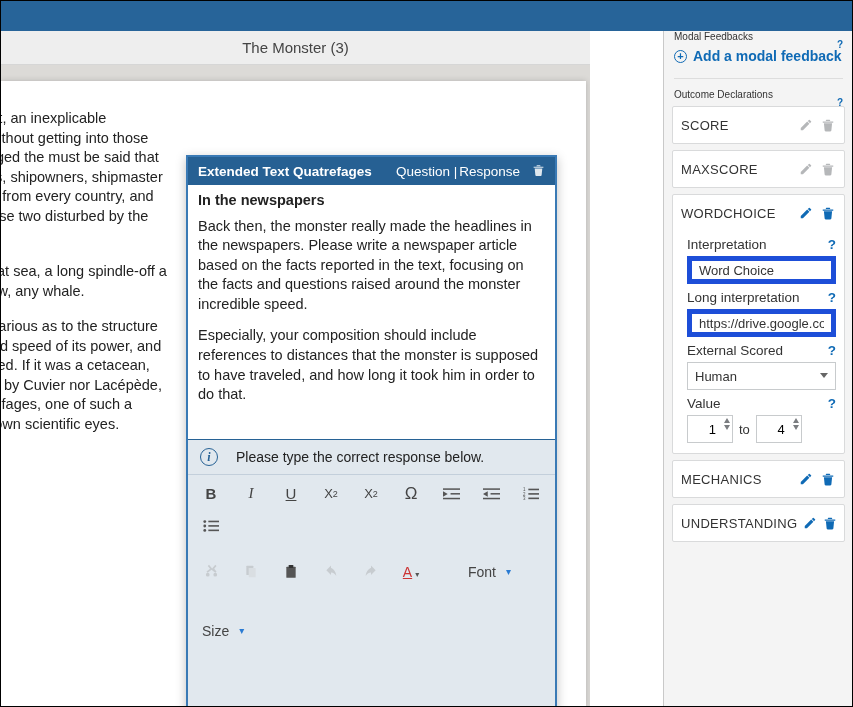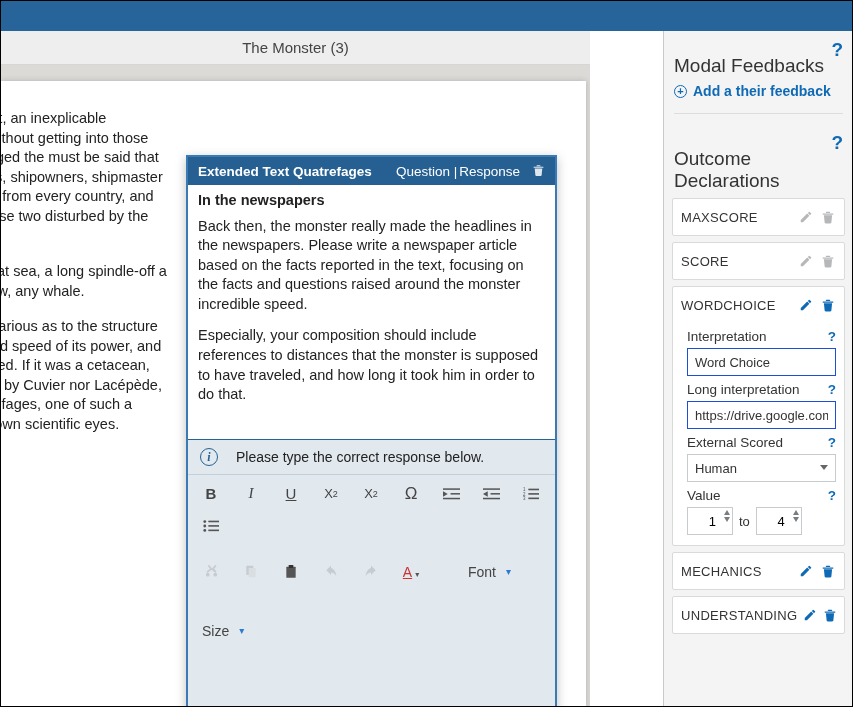--- a/index.html
+++ b/index.html
@@ -42,21 +42,21 @@
   .dd-caret { color: #2a7bd3; font-size: 10px; }
 
   .editor-area { height: 218px; background: #e1e8ee; }
 
   
   .right-panel { position: absolute; left: 662px; top: 0; width: 190px; height: 706px; background: #f4f4f4; border-left: 1px solid #c9c9c9; overflow: hidden; }
 
   .rp-header { height: 30px; background: #276295; color: #fff; display: flex; align-items: center; padding: 0 10px; gap: 10px; font-weight: 600; font-size: 14px; }
   .rp-header svg { flex-shrink: 0; }
 
-  .rp-section-title { padding: 24px 10px 6px 10px; font-size: 19px; color: #333; position: relative; }
+  .rp-section-title { padding: 0 10px 6px 10px; font-size: 10px; color: #333; position: relative; }
   .rp-section-title .help { position: absolute; right: 10px; top: 8px; color: #0f6ab5; font-weight: 700; cursor: pointer; }
 
   .rp-none { padding: 0 10px 10px 10px; font-style: italic; color: #555; font-size: 13.5px; }
 
   .rp-addlink { padding: 0 10px 14px 10px; color: #0f6ab5; font-weight: 600; font-size: 14px; display: flex; align-items: center; gap: 6px; cursor: pointer; }
   .rp-addlink .plus { width: 13px; height: 13px; border: 1.5px solid #0f6ab5; border-radius: 50%; display: inline-flex; align-items: center; justify-content: center; font-size: 11px; line-height: 1; }
 
   .rp-hr { margin: 0 10px 10px 10px; border: none; border-top: 1px solid #ddd; }
 
   .outcome-card { margin: 0 8px 6px 8px; background: #fff; border: 1px solid #d9dadb; border-radius: 2px; }
@@ -65,21 +65,21 @@
   .oc-head .act { width: 16px; height: 16px; display: inline-flex; align-items: center; justify-content: center; margin-left: 6px; cursor: pointer; }
   .oc-head .act.blue svg path, .oc-head .act.blue svg { fill: #0f6ab5; }
   .oc-head .act.gray svg path, .oc-head .act.gray svg { fill: #b5b7b9; }
   .oc-head.inactive .act svg { fill: #c6c8ca; }
 
   .oc-body { padding: 0 8px 10px 8px; margin-left: 6px; }
 
   .field-label { font-size: 13.5px; color: #333; margin-top: 6px; margin-bottom: 4px; position: relative; }
   .field-label .help { position: absolute; right: 0; top: 0; color: #0f6ab5; font-weight: 700; cursor: pointer; }
 
-  .txt-input { width: 100%; height: 28px; border: 1px solid #1d4ed8; padding: 0 7px; font-size: 13px; color: #333; background: #fff; }
+  .txt-input { width: 100%; height: 28px; border: 5px solid #1d4ed8; padding: 0 7px; font-size: 13px; color: #333; background: #fff; }
 
   .select-wrap { position: relative; }
   .select-wrap select { width: 100%; height: 28px; border: 1px solid #c8cbcd; padding: 0 7px; font-size: 13px; color: #333; background: #fff; appearance: none; }
   .select-wrap::after { content: ""; position: absolute; right: 8px; top: 11px; width: 0; height: 0; border-left: 4px solid transparent; border-right: 4px solid transparent; border-top: 5px solid #666; pointer-events: none; }
 
   .value-row { display: flex; align-items: center; gap: 6px; margin-top: 4px; }
   .spin { position: relative; width: 46px; }
   .spin input { width: 100%; height: 28px; border: 1px solid #c8cbcd; font-size: 13px; text-align: right; padding: 0 16px 0 6px; }
   .spin .arrows { position: absolute; right: 3px; top: 3px; display: flex; flex-direction: column; gap: 2px; }
   .spin .arrows span { width: 0; height: 0; border-left: 3.5px solid transparent; border-right: 3.5px solid transparent; cursor: pointer; }
@@ -234,49 +234,49 @@
       </svg>
     <span>Style Editor</span>
   </div>
 
   <div class="rp-section-title">
     <span>Modal Feedbacks</span>
     <span class="help">?</span>
   </div>
   <div class="rp-addlink">
     <span class="plus">+</span>
-    <span>Add a their feedback</span>
+    <span>Add a modal feedback</span>
   </div>
 
   <hr class="rp-hr">
 
   <div class="rp-section-title">
     <span>Outcome Declarations</span>
     <span class="help">?</span>
   </div>
 
   <div class="outcome-card">
     <div class="oc-head inactive">
+      <span class="name">SCORE</span>
+      <span class="act gray">
+          <svg class="pencil" viewBox="0 0 24 24">
+            <path d="M3 17.25V21h3.75L17.81 9.94l-3.75-3.75L3 17.25zM20.71 7.04a1 1 0 000-1.41l-2.34-2.34a1 1 0 00-1.41 0l-1.83 1.83 3.75 3.75 1.83-1.83z"></path>
+          </svg>
+        </span>
+      <span class="act gray">
+          <svg class="trashsm" viewBox="0 0 24 24">
+            <path d="M3 6h18v2H3V6zm2 3h14l-1.2 12.2c-.1.9-.9 1.8-1.8 1.8H8c-.9 0-1.7-.9-1.8-1.8L5 9zm4-6h6l1 2H8l1-2z"></path>
+          </svg>
+        </span>
+    </div>
+  </div>
+
+  <div class="outcome-card">
+    <div class="oc-head inactive">
       <span class="name">MAXSCORE</span>
-      <span class="act gray">
-          <svg class="pencil" viewBox="0 0 24 24">
-            <path d="M3 17.25V21h3.75L17.81 9.94l-3.75-3.75L3 17.25zM20.71 7.04a1 1 0 000-1.41l-2.34-2.34a1 1 0 00-1.41 0l-1.83 1.83 3.75 3.75 1.83-1.83z"></path>
-          </svg>
-        </span>
-      <span class="act gray">
-          <svg class="trashsm" viewBox="0 0 24 24">
-            <path d="M3 6h18v2H3V6zm2 3h14l-1.2 12.2c-.1.9-.9 1.8-1.8 1.8H8c-.9 0-1.7-.9-1.8-1.8L5 9zm4-6h6l1 2H8l1-2z"></path>
-          </svg>
-        </span>
-    </div>
-  </div>
-
-  <div class="outcome-card">
-    <div class="oc-head inactive">
-      <span class="name">SCORE</span>
       <span class="act gray">
           <svg class="pencil" viewBox="0 0 24 24">
             <path d="M3 17.25V21h3.75L17.81 9.94l-3.75-3.75L3 17.25zM20.71 7.04a1 1 0 000-1.41l-2.34-2.34a1 1 0 00-1.41 0l-1.83 1.83 3.75 3.75 1.83-1.83z"></path>
           </svg>
         </span>
       <span class="act gray">
           <svg class="trashsm" viewBox="0 0 24 24">
             <path d="M3 6h18v2H3V6zm2 3h14l-1.2 12.2c-.1.9-.9 1.8-1.8 1.8H8c-.9 0-1.7-.9-1.8-1.8L5 9zm4-6h6l1 2H8l1-2z"></path>
           </svg>
         </span>

